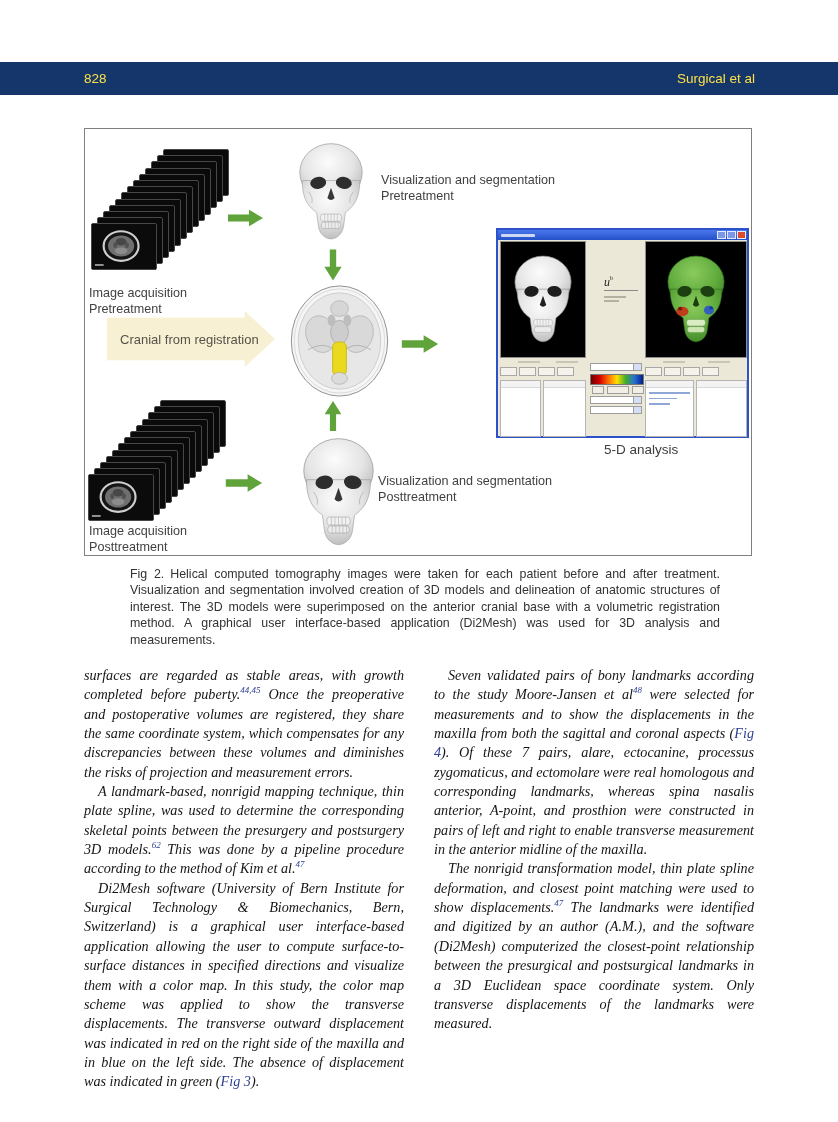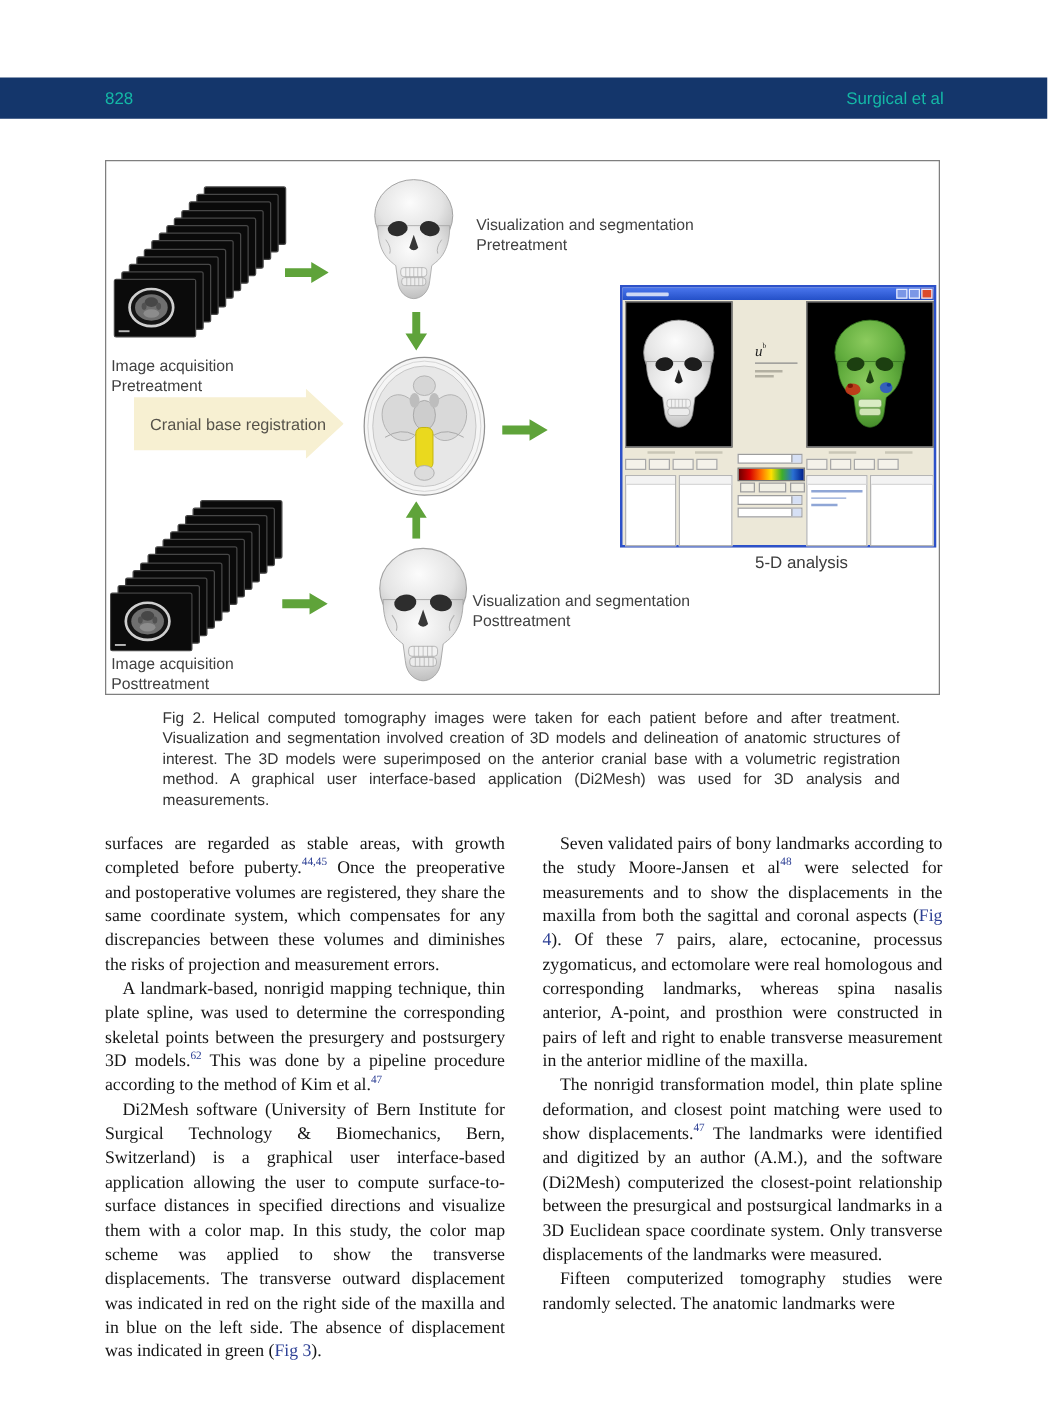--- a/index.html
+++ b/index.html
@@ -3,21 +3,21 @@
 <meta charset="utf-8">
 <style>
   html,body{margin:0;padding:0;}
   body{width:838px;height:1122px;background:#ffffff;position:relative;overflow:hidden;
        font-family:"Liberation Sans",sans-serif;}
   .page{position:absolute;inset:0;}
 
   
   .header-bar{position:absolute;left:0;top:62px;width:838px;height:33px;background:#14366b;
     display:flex;align-items:center;justify-content:space-between;
-    padding:0 83px 0 84px;box-sizing:border-box;color:#14b8a6;font-size:13.5px;}
+    padding:0 83px 0 84px;box-sizing:border-box;color:#fde047;font-size:13.5px;}
   .footer-bar{position:absolute;left:0;top:1083px;width:838px;height:39px;background:#bdd0e3;
     display:flex;align-items:center;justify-content:space-between;
     padding:0 83px 0 84px;box-sizing:border-box;color:#1d3f7c;font-size:13.5px;}
 
   
   .figure-box{position:absolute;left:84px;top:128px;width:668px;height:428px;background:#fff;
     border:1px solid #7f7f7f;box-sizing:border-box;}
   .fig-label{position:absolute;font-size:12.6px;line-height:15.5px;color:#414141;white-space:pre-line;}
   .ct-stack{position:absolute;width:140px;height:122px;}
   .ct-slice{position:absolute;width:66px;height:47px;background:#0a0a0a;border:1px solid #474747;
@@ -72,21 +72,21 @@
   
   .caption{position:absolute;left:130px;top:566px;width:590px;font-size:12.4px;line-height:16.4px;
     color:#333333;text-align:justify;}
   .cap-label{margin-right:6px;}
 
   
   .col{position:absolute;top:666px;width:320px;font-family:"Liberation Serif",serif;
     font-size:14.2px;line-height:19.35px;color:#141414;text-align:justify;}
   .col-left{left:84px;}
   .col-right{left:434px;}
-  .col p{margin:0;}
+  .col p{margin:0;font-style:italic;}
   .col p.indent{text-indent:14px;}
   sup.ref{font-size:9px;color:#2c3f94;line-height:0;position:relative;top:-0.5px;}
   .figlink{color:#2c3f94;}
 </style>
 </head>
 <body>
 
 <div class="page">
 
   <svg width="0" height="0" style="position:absolute" aria-hidden="true">
@@ -164,21 +164,21 @@
     <div class="fig-label" style="left:296px;top:44px;">Visualization and segmentation
 Pretreatment</div>
 
     <div class="arrow" style="left:238px;top:120px;width:20px;height:32px;">
       <svg viewBox="0 0 22 34">
           <polygon points="7.5,0 14.5,0 14.5,19 20.5,19 11,34 1.5,19 7.5,19" fill="#5fa33a"></polygon>
         </svg>
     </div>
 
     <div class="banner">
-      <span>Cranial base registration</span>
+      <span>Cranial from registration</span>
     </div>
 
     <div class="skull" style="left:203px;top:154px;width:103px;height:116px;">
       <svg viewBox="0 0 104 118">
         <ellipse cx="52" cy="59" rx="49" ry="56" fill="#f5f5f5" stroke="#919191" stroke-width="1"></ellipse>
         <ellipse cx="52" cy="59" rx="46" ry="53" fill="none" stroke="#cfcfcf" stroke-width="0.7"></ellipse>
         <ellipse cx="52" cy="59" rx="42" ry="49" fill="#e7e7e7" stroke="#c6c6c6" stroke-width="0.8"></ellipse>
         <ellipse cx="52" cy="26" rx="9" ry="8" fill="#d6d6d6" stroke="#adadad" stroke-width="0.7"></ellipse>
         <ellipse cx="33" cy="52" rx="15" ry="19" fill="#d9d9d9" stroke="#b0b0b0" stroke-width="0.7" transform="rotate(-18 33 52)"></ellipse>
         <ellipse cx="71" cy="52" rx="15" ry="19" fill="#d9d9d9" stroke="#b0b0b0" stroke-width="0.7" transform="rotate(18 71 52)"></ellipse>
@@ -357,16 +357,15 @@
   </div>
 
   <div class="col col-left">
       <p class="para"><span>surfaces are regarded as stable areas, with growth completed before puberty.</span><sup class="ref">44,45</sup><span> Once the preoperative and postoperative volumes are registered, they share the same coordinate system, which compensates for any discrepancies between these volumes and diminishes the risks of projection and measurement errors.</span></p>
       <p class="para indent"><span>A landmark-based, nonrigid mapping technique, thin plate spline, was used to determine the corresponding skeletal points between the presurgery and postsurgery 3D models.</span><sup class="ref">62</sup><span> This was done by a pipeline procedure according to the method of Kim et al.</span><sup class="ref">47</sup></p>
       <p class="para indent"><span>Di2Mesh software (University of Bern Institute for Surgical Technology &amp; Biomechanics, Bern, Switzerland) is a graphical user interface-based application allowing the user to compute surface-to-surface distances in specified directions and visualize them with a color map. In this study, the color map scheme was applied to show the transverse displacements. The transverse outward displacement was indicated in red on the right side of the maxilla and in blue on the left side. The absence of displacement was indicated in green (</span><span class="figlink">Fig 3</span><span>).</span></p>
     </div>
   <div class="col col-right">
       <p class="para indent"><span>Seven validated pairs of bony landmarks according to the study Moore-Jansen et al</span><sup class="ref">48</sup><span> were selected for measurements and to show the displacements in the maxilla from both the sagittal and coronal aspects (</span><span class="figlink">Fig 4</span><span>). Of these 7 pairs, alare, ectocanine, processus zygomaticus, and ectomolare were real homologous and corresponding landmarks, whereas spina nasalis anterior, A-point, and prosthion were constructed in pairs of left and right to enable transverse measurement in the anterior midline of the maxilla.</span></p>
       <p class="para indent"><span>The nonrigid transformation model, thin plate spline deformation, and closest point matching were used to show displacements.</span><sup class="ref">47</sup><span> The landmarks were identified and digitized by an author (A.M.), and the software (Di2Mesh) computerized the closest-point relationship between the presurgical and postsurgical landmarks in a 3D Euclidean space coordinate system. Only transverse displacements of the landmarks were measured.</span></p>
-      <p class="para indent"><span>Fifteen computerized tomography studies were randomly selected. The anatomic landmarks were</span></p>
     </div>
 
 </div>
 
 </body></html>

